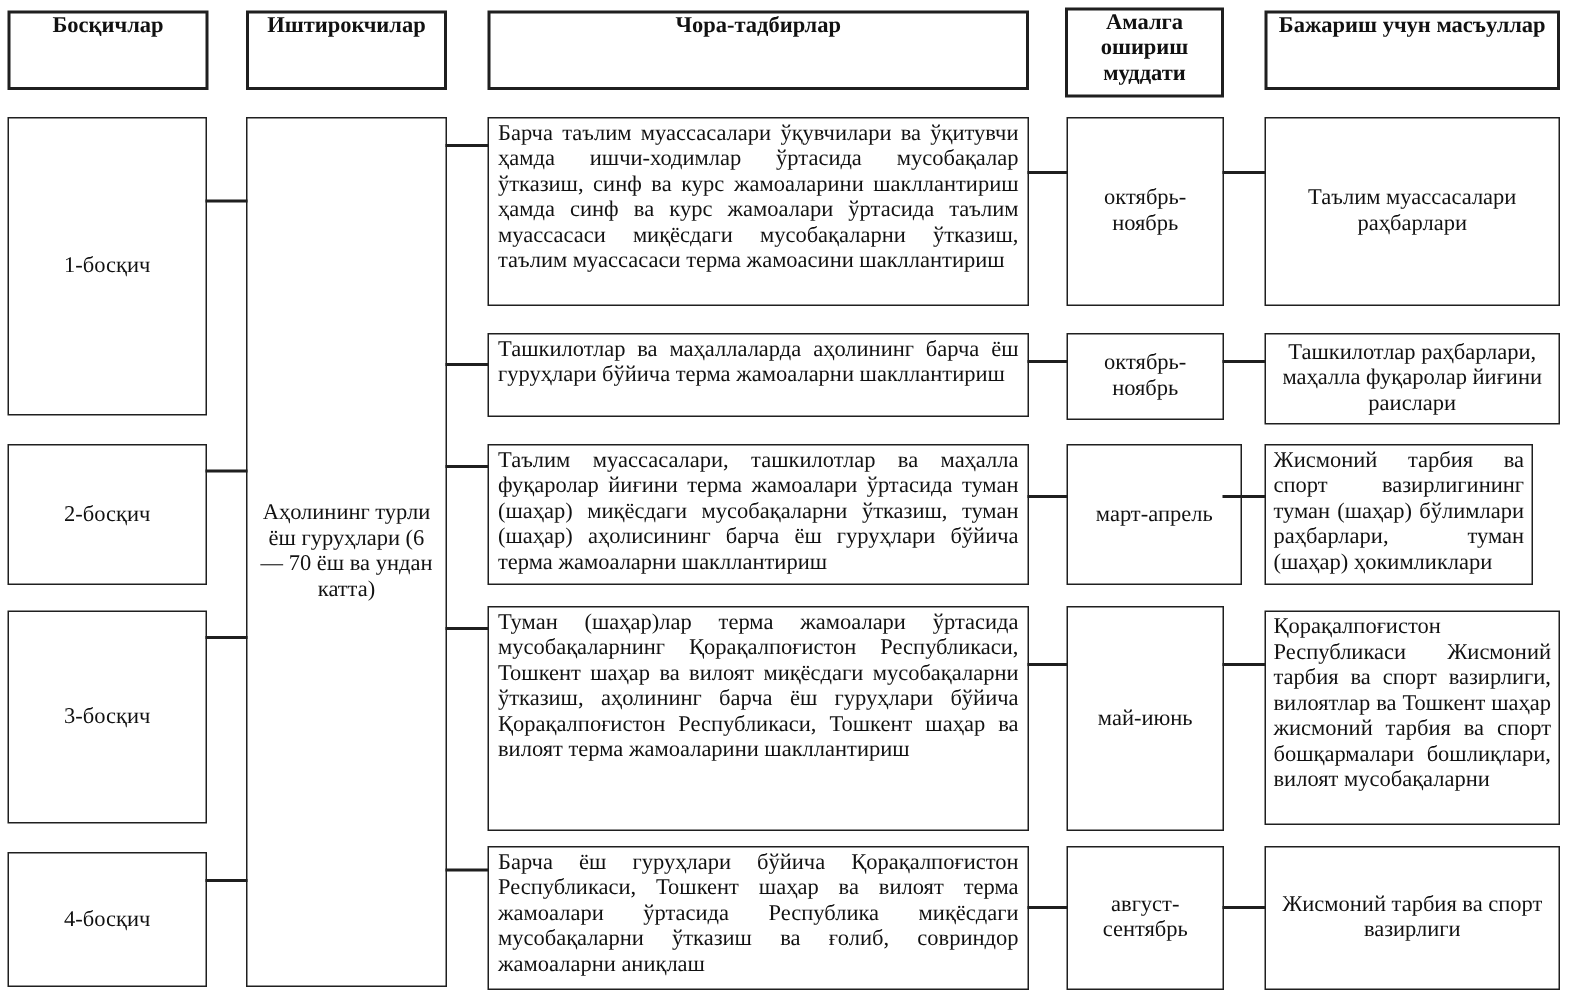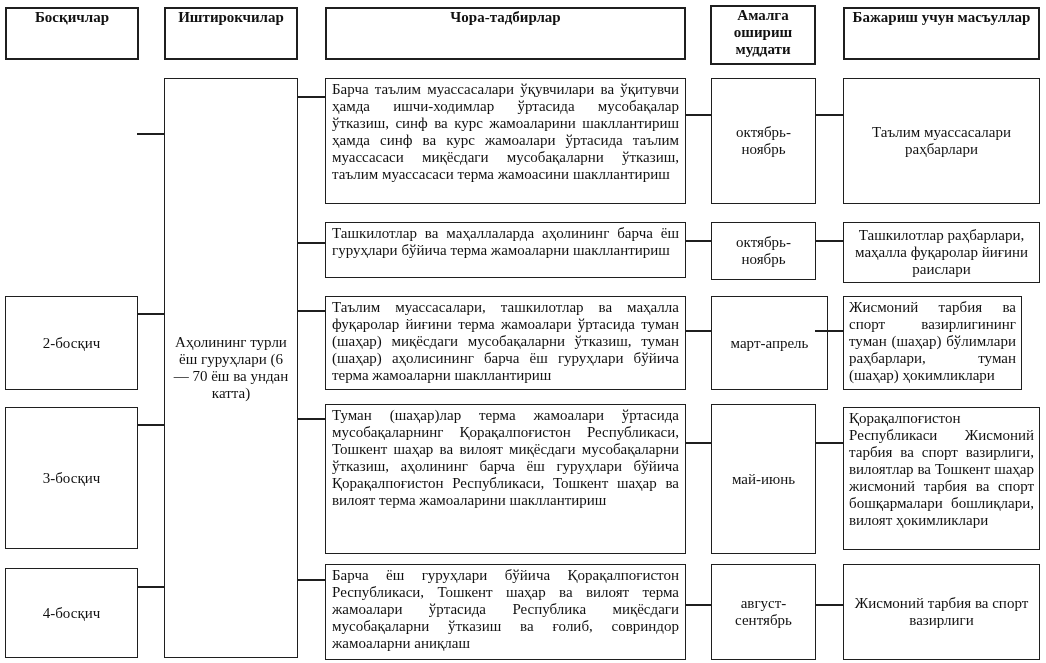--- a/index.html
+++ b/index.html
@@ -60,20 +60,23 @@
   <div class="box header" style="left:325px;top:7px;width:361px;height:53px">
     <span>Чора-тадбирлар</span>
   </div>
   <div class="box header" style="left:710px;top:5px;width:106px;height:60px">
     <span>Амалга ошириш муддати</span>
   </div>
   <div class="box header" style="left:843px;top:7px;width:197px;height:53px">
     <span>Бажариш учун масъуллар</span>
   </div>
 
+  <div class="box center" style="left:5px;top:78px;width:133px;height:199px">
+    <span>1-босқич</span>
+  </div>
   <div class="box center" style="left:5px;top:296px;width:133px;height:94px">
     <span>2-босқич</span>
   </div>
   <div class="box center" style="left:5px;top:407px;width:133px;height:142px">
     <span>3-босқич</span>
   </div>
   <div class="box center" style="left:5px;top:568px;width:133px;height:90px">
     <span>4-босқич</span>
   </div>
 
@@ -103,21 +106,21 @@
     <span>май-июнь</span>
   </div>
 
   <div class="box center" style="left:843px;top:78px;width:197px;height:126px">
     <span>Таълим муассасалари раҳбарлари</span>
   </div>
   <div class="box center" style="left:843px;top:222px;width:197px;height:61px;padding:0 4px">
     <span>Ташкилотлар раҳбарлари, маҳалла фуқаролар йиғини раислари</span>
   </div>
   <div class="box justify" style="left:843px;top:296px;width:179px;height:94px;padding:2px 5px">Жисмоний тарбия ва спорт вазирлигининг туман (шаҳар) бўлимлари раҳбарлари, туман (шаҳар) ҳокимликлари</div>
-  <div class="box justify" style="left:843px;top:407px;width:197px;height:143px;padding:2px 5px">Қорақалпоғистон Республикаси Жисмоний тарбия ва спорт вазирлиги, вилоятлар ва Тошкент шаҳар жисмоний тарбия ва спорт бошқармалари бошлиқлари, вилоят ҳокимликлари</div>
+  <div class="box justify" style="left:843px;top:407px;width:197px;height:143px;padding:2px 5px">Қорақалпоғистон Республикаси Жисмоний тарбия ва спорт вазирлиги, вилоятлар ва Тошкент шаҳар жисмоний тарбия ва спорт бошқармалари бошлиқлари, вилоят мусобақаларни</div>
   <div class="box center" style="left:843px;top:564px;width:197px;height:96px">
     <span>Жисмоний тарбия ва спорт вазирлиги</span>
   </div>
 
   <div class="connector" style="left:137px;top:133px;width:28px"></div>
   <div class="connector" style="left:137px;top:313px;width:28px"></div>
   <div class="connector" style="left:137px;top:424px;width:28px"></div>
   <div class="connector" style="left:137px;top:586px;width:28px"></div>
 
   <div class="connector" style="left:297px;top:96px;width:29px"></div>

